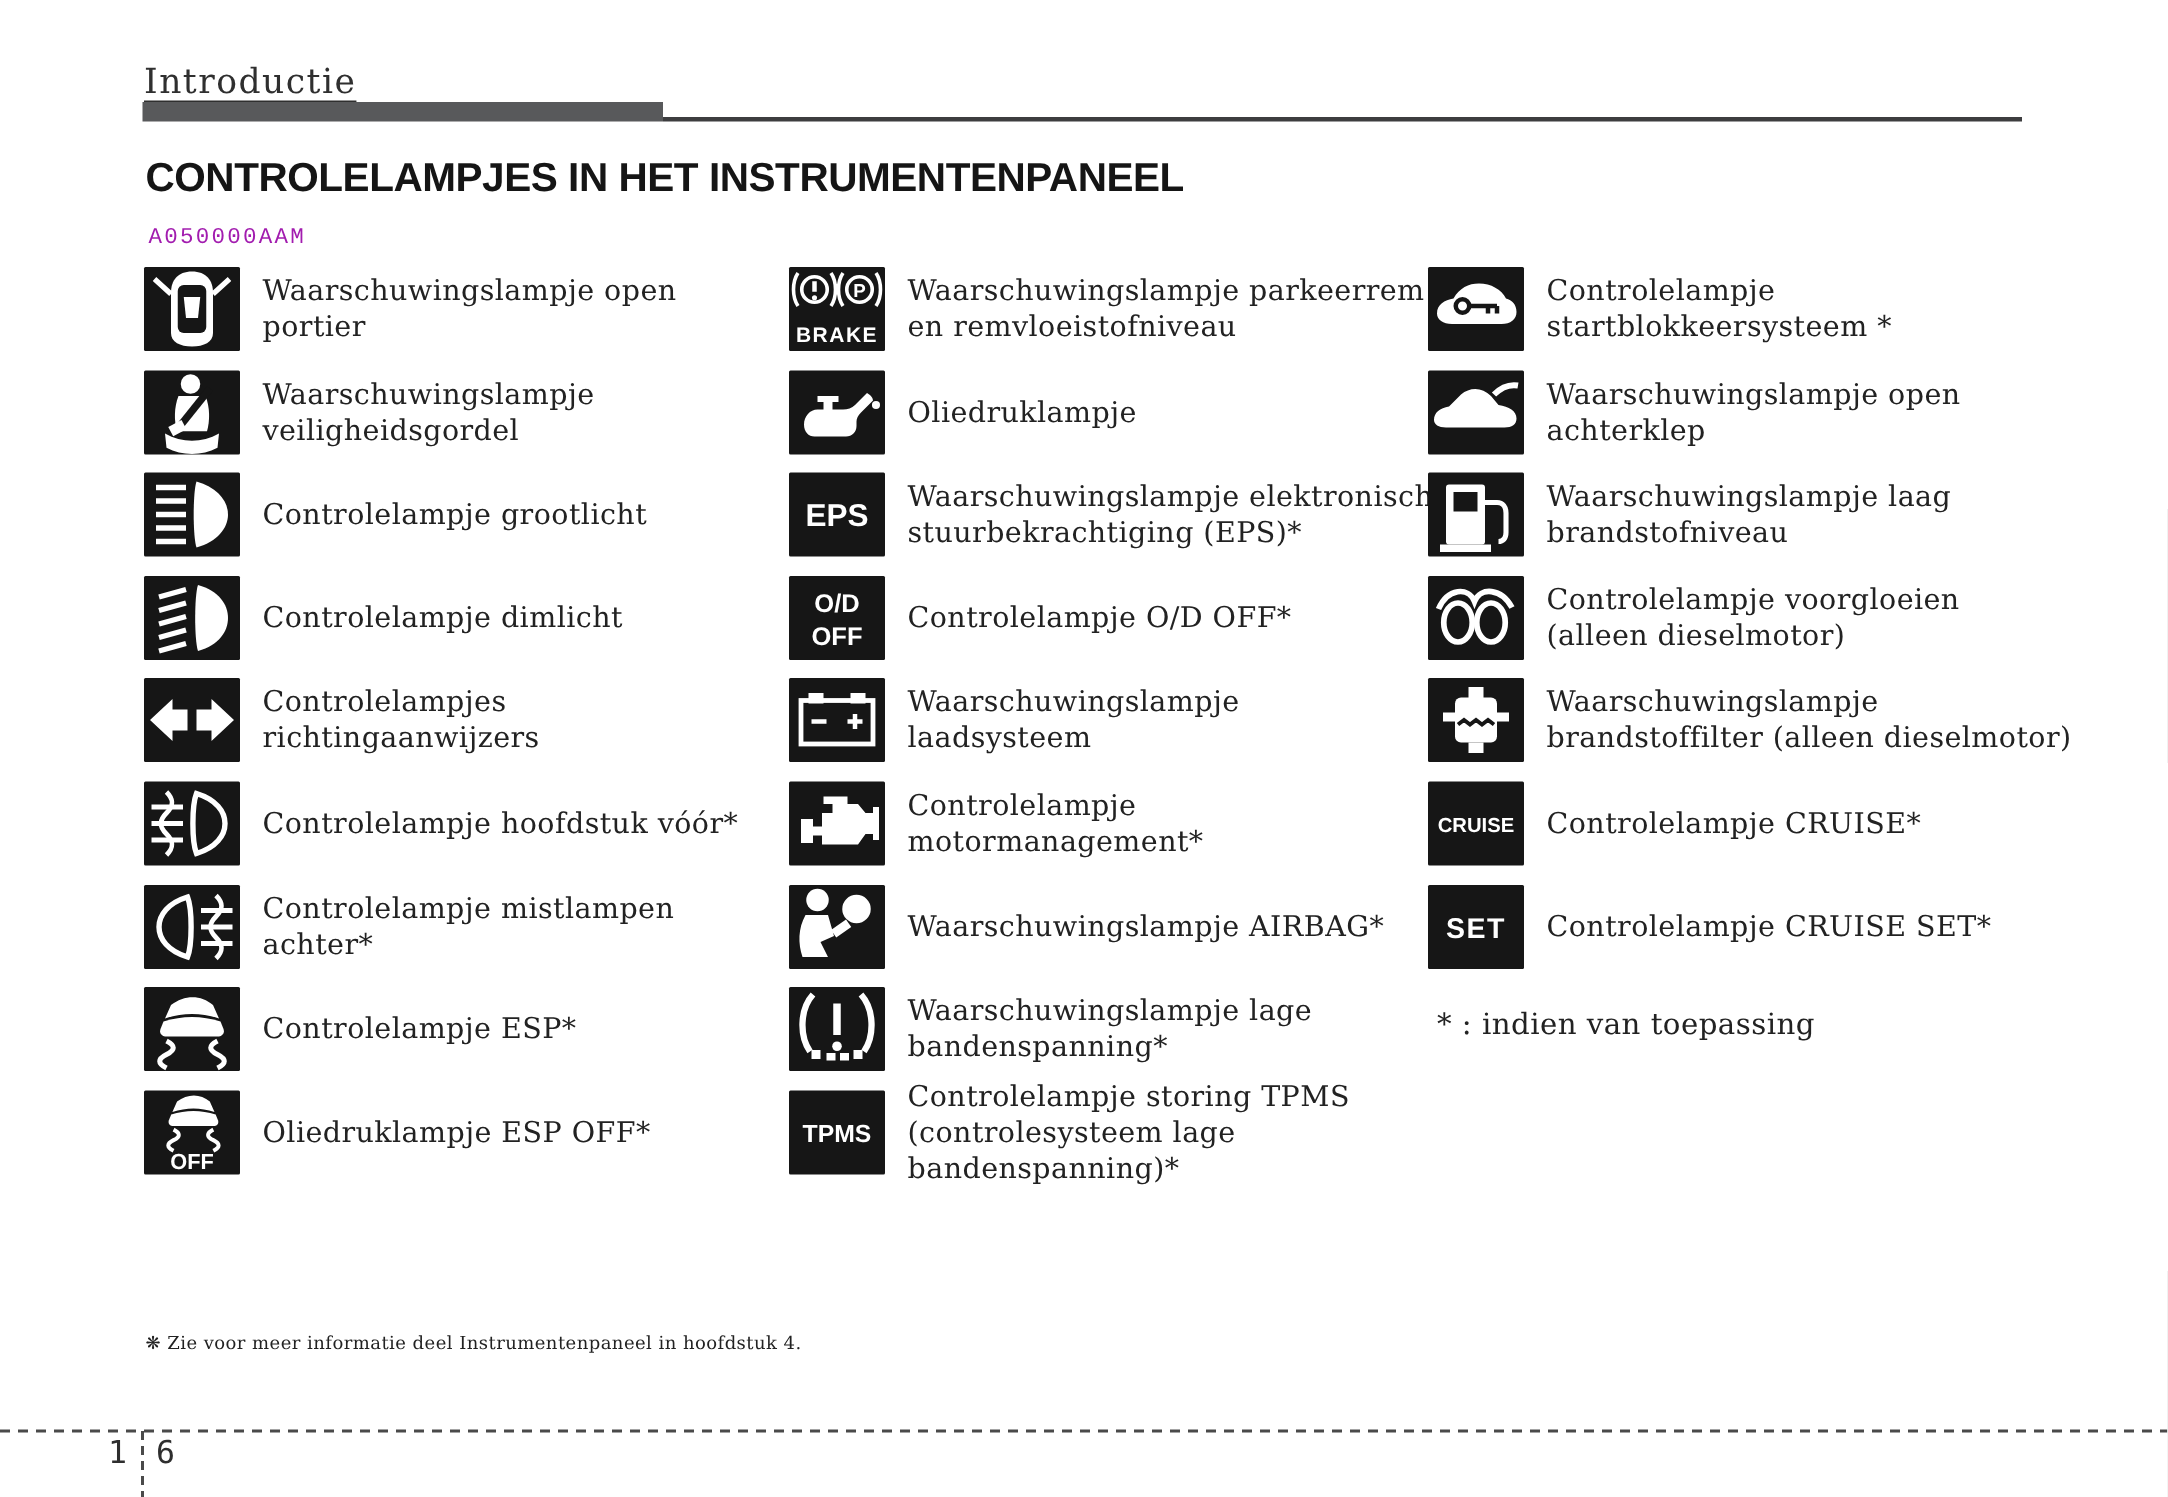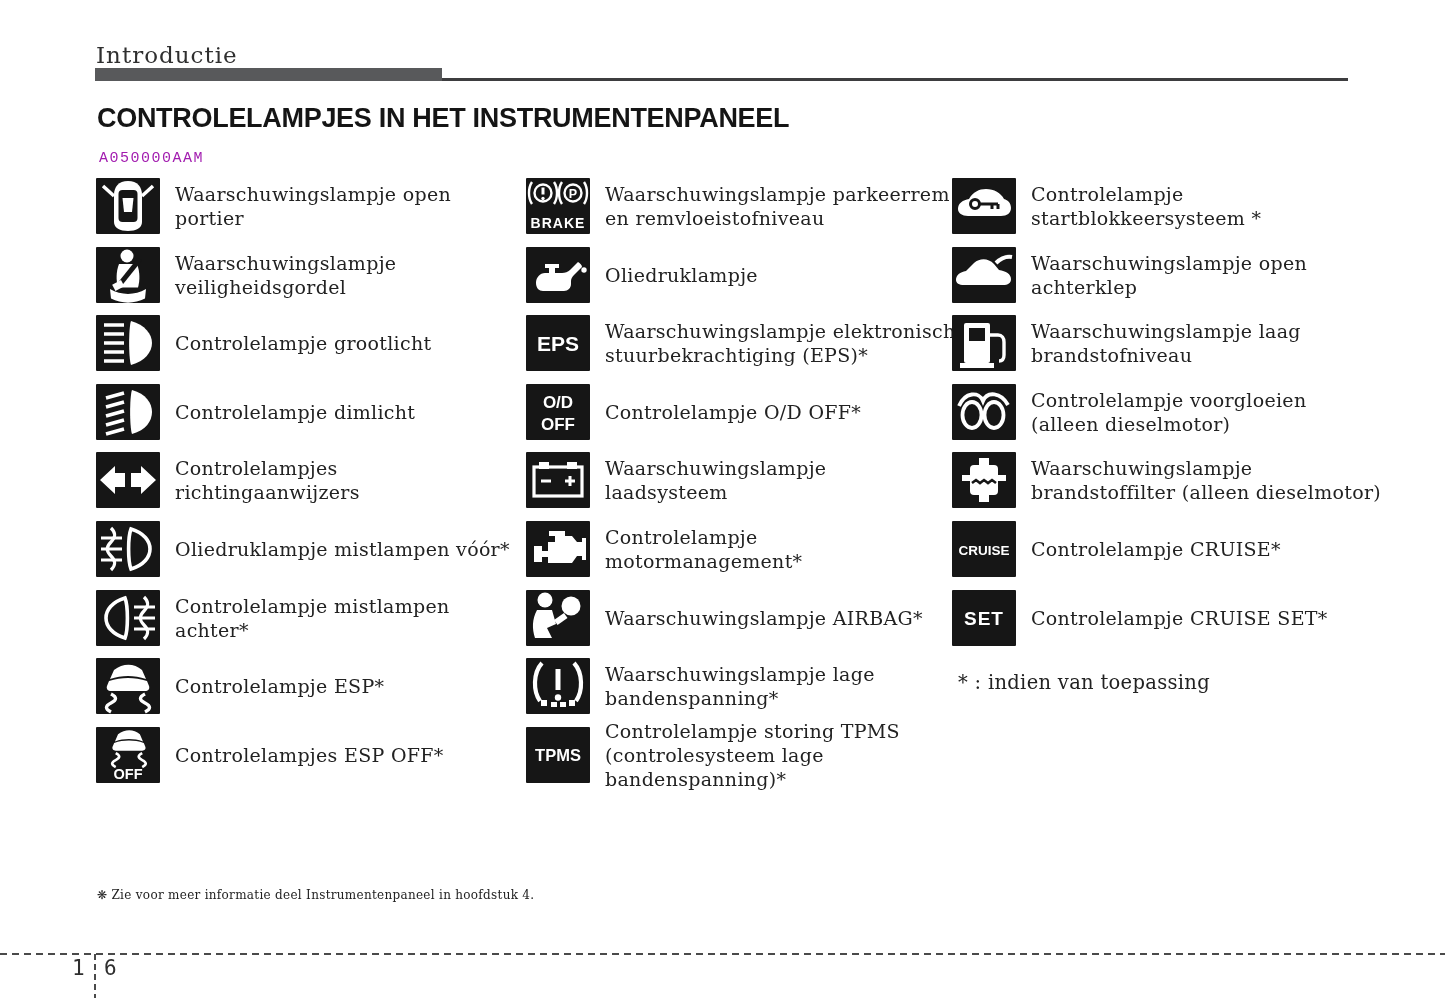--- a/index.html
+++ b/index.html
@@ -106,21 +106,21 @@
   <div class="row">
     <div class="icon-box">
           <svg viewBox="0 0 64 56" xmlns="http://www.w3.org/2000/svg">
             <path fill="none" stroke="#fff" stroke-width="3.6" d="M35 8c13 4 19 12 19 20s-6 16-19 20c-3.2-8-3.2-32 0-40z"></path>
             <g stroke="#fff" stroke-width="3.2" fill="none">
               <path d="M5 17h21M5 28h21M5 39h21"></path>
               <path d="M15 7c5 5 5 9 0 14s-5 9 0 14 5 9 0 14"></path>
             </g>
           </svg>
         </div>
-    <div class="label">Oliedruklampje mistlampen vóór*</div>
+    <div class="label">Controlelampje hoofdstuk vóór*</div>
   </div>
 
   <div class="row">
     <div class="icon-box">
           <svg viewBox="0 0 64 56" xmlns="http://www.w3.org/2000/svg">
             <path fill="none" stroke="#fff" stroke-width="3.6" d="M29 8C16 12 10 20 10 28s6 16 19 20c3.2-8 3.2-32 0-40z"></path>
             <g stroke="#fff" stroke-width="3.2" fill="none">
               <path d="M38 17h21M38 28h21M38 39h21"></path>
               <path d="M48 7c5 5 5 9 0 14s-5 9 0 14 5 9 0 14"></path>
             </g>
@@ -148,21 +148,21 @@
             <g transform="translate(8,-2) scale(0.78)">
               <path fill="#fff" d="M18 12c9-7 20-7 28 0l4 9c-12-4-24-4-36 0z"></path>
               <path fill="#fff" d="M13 23c12.5-4 25.5-4 38 0l2 5c1 3-1 5-4 5H15c-3 0-5-2-4-5z"></path>
               <g fill="none" stroke="#fff" stroke-width="3.4">
                 <path d="M15 36c6 3 6 6 0 9s-6 6 0 9M49 36c-6 3-6 6 0 9s6 6 0 9"></path>
               </g>
             </g>
             <text x="32" y="52" font-size="14.5" font-family="Liberation Sans, sans-serif" font-weight="bold" fill="#fff" text-anchor="middle">OFF</text>
           </svg>
         </div>
-    <div class="label">Controlelampjes ESP OFF*</div>
+    <div class="label">Oliedruklampje ESP OFF*</div>
   </div>
 
 </div>
   <div class="col" style="left:526px" data-col="1">
   <div class="row">
     <div class="icon-box">
           <svg viewBox="0 0 64 56" xmlns="http://www.w3.org/2000/svg">
             <g fill="none" stroke="#fff" stroke-width="2.4">
               <circle cx="17" cy="15" r="8.5"></circle>
               <circle cx="47" cy="15" r="8.5"></circle>

